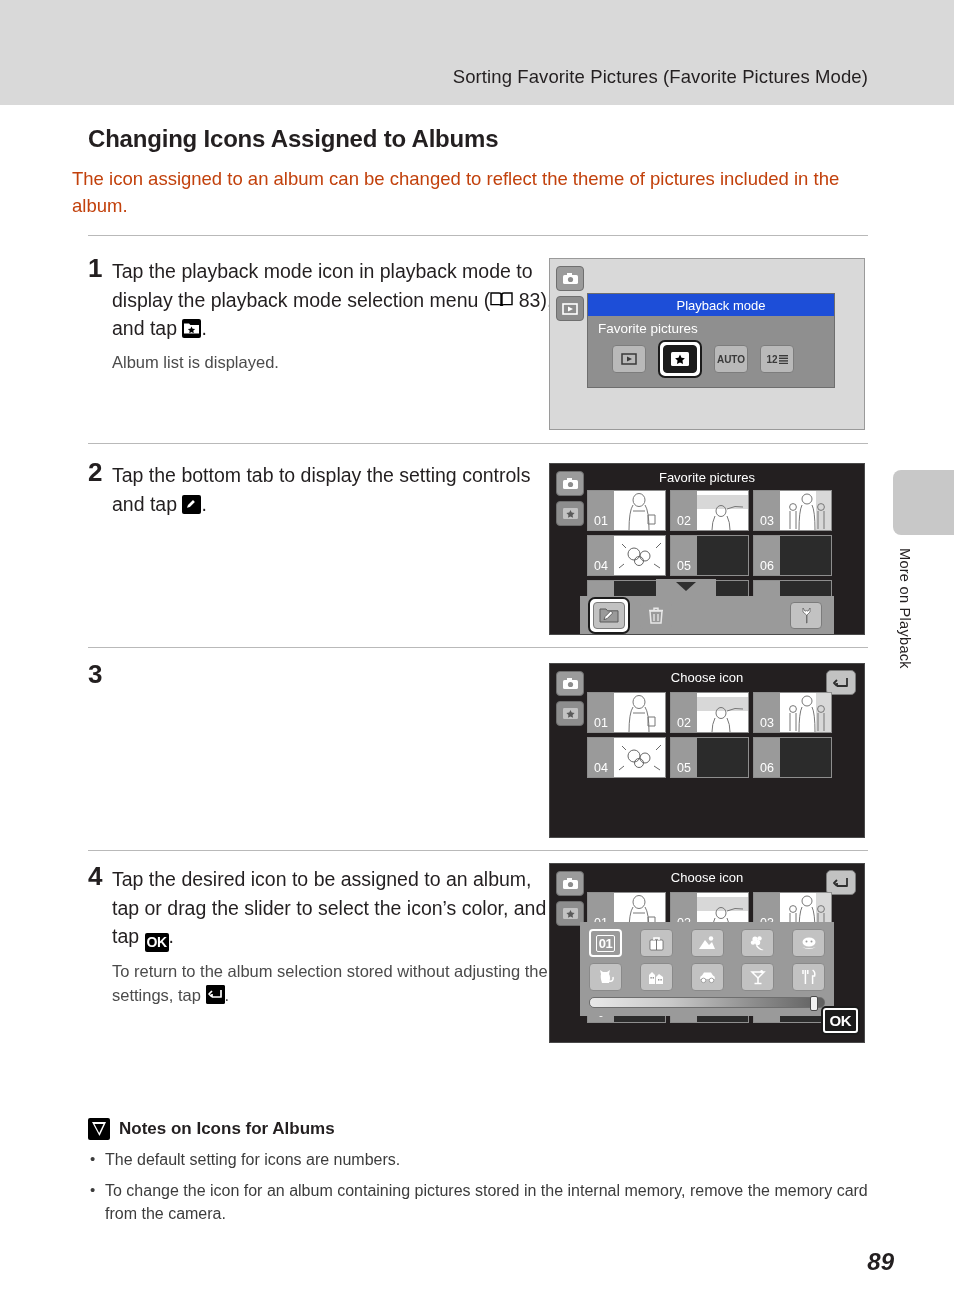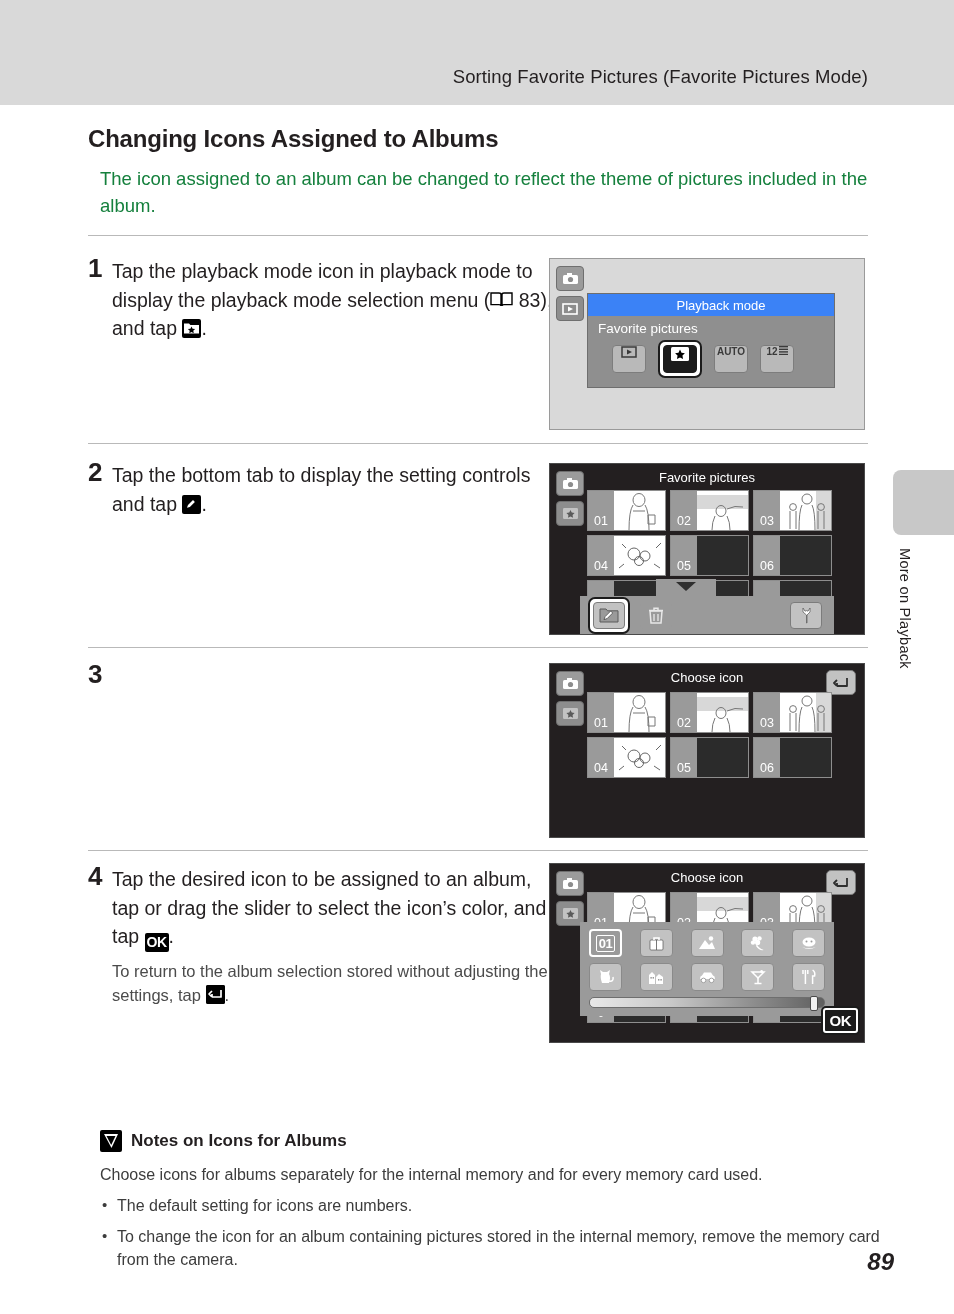--- a/index.html
+++ b/index.html
@@ -25,22 +25,22 @@
   }
 
   
   .page{ position:absolute; left:0; top:105px; width:954px; }
 
   .h1{
     position:absolute; left:88px; top:20px;
     font-size:24px; font-weight:bold; letter-spacing:-0.2px;
   }
   .intro{
-    position:absolute; left:100px; top:60px; width:768px;
-    font-size:18.5px; line-height:27px; color:#15803d;
+    position:absolute; left:72px; top:60px; width:768px;
+    font-size:18.5px; line-height:27px; color:#c2410c;
   }
 
   .rule{
     position:absolute; left:88px; width:780px; height:1px;
     background:#b9b9b9;
   }
 
   
   .step{ position:absolute; left:88px; width:470px; }
   .step-num{
@@ -92,31 +92,31 @@
     text-align:center; color:#ffffff; font-size:13px;
   }
   .shot-title.dark{ color:#fff; }
 
   
   .pbdialog{
     position:absolute; left:37px; top:34px; width:248px;
     background:#8f8f8f; border:1px solid #6e6e6e;
   }
   .pbdialog-head{
-    height:22px; background:#3b82f6; color:#fff;
+    height:22px; background:#1d4ed8; color:#fff;
     font-size:13px; display:flex; align-items:center; justify-content:center;padding-left:20px;
   }
   .pbdialog-label{
     color:#fff; font-size:13.5px; padding:5px 0 2px 10px;
   }
   .pbrow{ display:flex; gap:12px; padding:2px 0 9px 24px; align-items:center; }
   .pbitem{
     width:34px; height:28px; border-radius:4px;
     background:#b9b9b9; border:1px solid #7d7d7d;
-    display:flex; align-items:flex-start; justify-content:center;
+    display:flex; align-items:center; justify-content:center;
     font-size:10px; color:#3a3a3a; font-weight:bold;
   }
   .pbitem.sel{ background:#1b1b1b; border-color:#1b1b1b; color:#fff; }
   .selring{
     padding:3px; border:2px solid #1b1b1b; border-radius:7px;
     background:#fff; display:inline-block; line-height:0;
   }
 
   
   .grid{ position:absolute; left:37px; right:8px; }
@@ -206,21 +206,21 @@
     position:absolute; left:893px; top:470px; width:61px; height:65px;
     background:#c8c8c8; border-radius:8px 0 0 8px;
   }
   .sidetab-label{
     position:absolute; left:897px; top:548px;
     writing-mode:vertical-rl; font-size:14.5px; color:#231f20;
     letter-spacing:.3px;
   }
 
   
-  .notes{ position:absolute; left:100px; top:1118px; width:790px;margin-top:12px; }
+  .notes{ position:absolute; left:88px; top:1118px; width:790px; }
   .note-head{ display:flex; align-items:center; gap:9px; }
   .note-mark{
     width:22px; height:22px; background:#000; color:#fff;
     display:flex; align-items:center; justify-content:center;
     font-weight:bold; font-size:16px; border-radius:2px;
   }
   .note-title{ font-size:17px; font-weight:bold; }
   .note-p{ font-size:16px; line-height:23px; color:#3c3c3c; margin-top:11px; }
   .note-li{
     font-size:16px; line-height:23px; color:#3c3c3c;
@@ -252,20 +252,21 @@
     <div class="step-num">1</div>
     <div class="step-body">
       <div class="step-title">
         <span>Tap the playback mode icon in playback mode to display the playback mode selection menu (</span><span class="g book"><svg width="23" height="16" viewBox="0 0 23 16">
               <path d="M1 2 h8 c1.2 0 2 .8 2 1.6 V15 c0-.8-.8-1.4-2-1.4 H1z M22 2 h-8 c-1.2 0-2 .8-2 1.6 V15 c0-.8 .8-1.4 2-1.4 h8z" fill="none" stroke="#000" stroke-width="1.4"></path>
             </svg></span> <span>83</span><span>), and tap </span><span class="g"><svg width="19" height="19" viewBox="0 0 19 19">
               <path d="M2 4.5h5l1.4 1.6H17v8.4H2z" fill="#fff"></path>
               <path d="M9.5 7.4l1.1 2.3 2.5.3-1.8 1.8.45 2.5-2.25-1.2-2.25 1.2.45-2.5L5.9 10l2.5-.3z" fill="#000"></path>
             </svg></span><span>.</span>
       </div>
+      <div class="step-sub">Album list is displayed.</div>
     </div>
   </div>
 
   <div class="shot" style="top:153px; height:172px;">
     <div class="screen">
       <div class="rail">
         <div class="rail-btn">
           <svg width="17" height="13" viewBox="0 0 17 13">
               <rect x="1" y="3" width="15" height="9" rx="1.6" fill="#fff"></rect>
               <rect x="5" y="1" width="5" height="2.4" fill="#fff"></rect>
@@ -770,18 +771,17 @@
 <div class="notes">
   <div class="note-head">
     <div class="note-mark">
       <svg width="16" height="16" viewBox="0 0 16 16">
           <path d="M1 1 h14 L8.5 15z" fill="#fff"></path>
           <path d="M3.5 3 h9 L8.2 12z" fill="#000"></path>
         </svg>
     </div>
     <div class="note-title">Notes on Icons for Albums</div>
   </div>
-  <div class="note-p">Choose icons for albums separately for the internal memory and for every memory card used.</div>
   <div class="note-li">The default setting for icons are numbers.</div>
   <div class="note-li">To change the icon for an album containing pictures stored in the internal memory, remove the memory card from the camera.</div>
 </div>
 
 <div class="pageno">89</div>
 
 </body></html>

